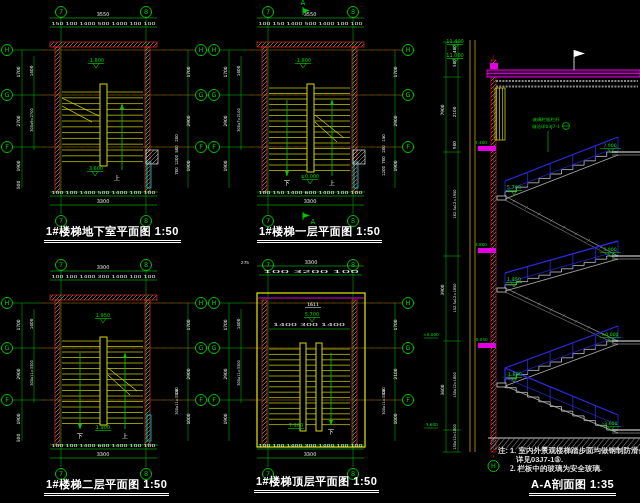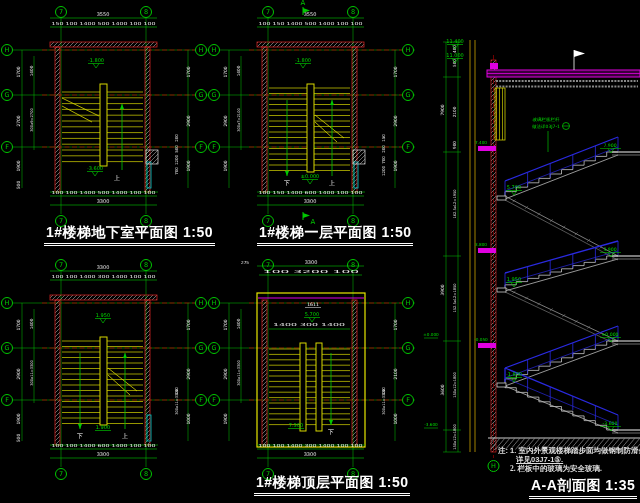--- a/index.html
+++ b/index.html
@@ -1,29 +1,29 @@
 <!DOCTYPE html>
 <html><head>
 <meta charset="utf-8">
 <style>
   html,body{margin:0;padding:0;background:#111;}
   #canvas{position:relative;width:640px;height:503px;background:#000;overflow:hidden;
           font-family:"Liberation Sans",sans-serif;}
   svg{position:absolute;left:0;top:0;}
   svg text{font-family:"DejaVu Sans","Liberation Sans",sans-serif;}
-  .title{position:absolute;color:#fff;font-weight:bold;font-size:14px;letter-spacing:.5px;
+  .title{position:absolute;color:#fff;font-weight:bold;font-size:11px;letter-spacing:.5px;
          border-bottom:3px double #fff;padding:0 2px 1px 2px;white-space:nowrap;}
   .t0{left:44px;top:224px;}
   .t1{left:257px;top:224px;text-align:right;}
   .t2{left:44px;top:477px;}
   .t3{left:254px;top:474px;}
   .ts{left:529px;top:477px;}
   .note{position:absolute;color:#ddd;font-weight:bold;font-size:7.5px;white-space:nowrap;}
   .n1{left:498px;top:446px;}
-  .n2{left:516px;top:455px;text-decoration:underline;}
+  .n2{left:516px;top:455px;}
   .n3{left:510px;top:464px;font-family:Liberation Serif, serif;}
 </style>
 </head>
 <body>
 
 <div id="canvas">
   <svg id="drawing" width="640" height="503" viewBox="0 0 640 503">
     <defs>
       <pattern id="hatch" patternUnits="userSpaceOnUse" width="4" height="4">
         <path d="M0,4 L4,0" stroke="#cfcfcf" stroke-width="0.5"></path>
@@ -541,19 +541,20 @@
           <text x="546" y="128" fill="#00dc00" font-size="4.5" text-anchor="middle">做法详03J7-1</text>
           <circle cx="566" cy="126" r="3.5" fill="none" stroke="#00dc00" stroke-width="0.7"></circle>
           <line x1="562.5" y1="126" x2="569.5" y2="126" stroke="#00dc00" stroke-width="0.6"></line>
           <line x1="548" y1="131" x2="548" y2="152" stroke="#00dc00" stroke-width="0.6"></line>
         </g>
       </g>
   </svg>
 
   <div class="title t0">1#楼梯地下室平面图 1:50</div>
   <div class="title t1">1#楼梯一层平面图 1:50</div>
+  <div class="title t2">1#楼梯二层平面图 1:50</div>
   <div class="title t3">1#楼梯顶层平面图 1:50</div>
   <div class="title ts">A-A剖面图 1:35</div>
 
   <div class="note n1">注: 1. 室内外景观楼梯踏步面均做钢制防滑条,</div>
   <div class="note n2">详见03J7-1⑤.</div>
   <div class="note n3">2. 栏板中的玻璃为安全玻璃.</div>
 </div>
 
 </body></html>

